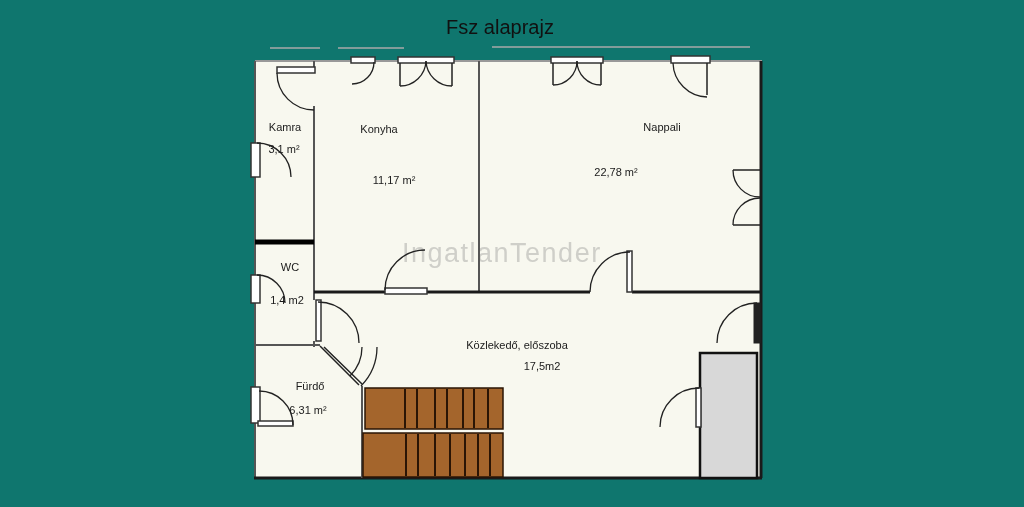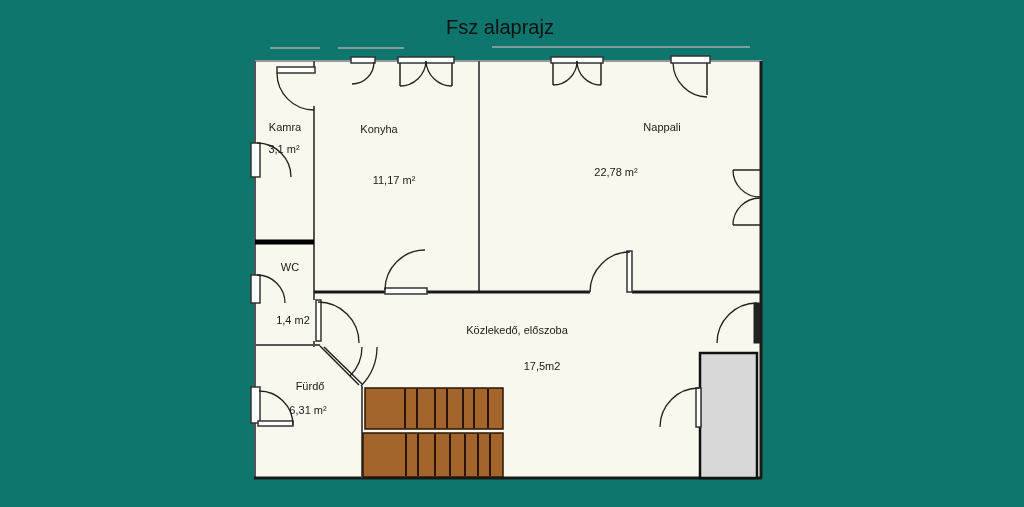--- a/index.html
+++ b/index.html
@@ -30,20 +30,21 @@
 </style>
 </head>
 <body>
 
 <div id="canvas">
 
   <div id="page-title">Fsz alaprajz</div>
 
   <div id="floor-fill"></div>
 
+  <div id="watermark">IngatlanTender</div>
 
   <svg id="plan-svg" width="1024" height="507" viewBox="0 0 1024 507">
 
     <g>
       <line class="tick" x1="270" y1="48" x2="320" y2="48"></line>
       <line class="tick" x1="338" y1="48" x2="404" y2="48"></line>
       <line class="tick" x1="492" y1="47" x2="750" y2="47"></line>
     </g>
 
     <g>
@@ -126,19 +127,19 @@
     </g>
   </svg>
 
   <div class="label" style="left:285px;top:127px;">Kamra</div>
   <div class="label" style="left:284px;top:149px;">3,1 m²</div>
   <div class="label" style="left:379px;top:129px;">Konyha</div>
   <div class="label" style="left:394px;top:180px;">11,17 m²</div>
   <div class="label" style="left:618px;top:127px;margin-left:44px;">Nappali</div>
   <div class="label" style="left:616px;top:172px;">22,78 m²</div>
   <div class="label" style="left:290px;top:267px;">WC</div>
-  <div class="label" style="left:293px;top:300px;margin-top:20px;">1,4 m2</div>
-  <div class="label" style="left:517px;top:330px;">Közlekedő, előszoba</div>
+  <div class="label" style="left:287px;top:300px;">1,4 m2</div>
+  <div class="label" style="left:517px;top:345px;">Közlekedő, előszoba</div>
   <div class="label" style="left:542px;top:366px;">17,5m2</div>
   <div class="label" style="left:310px;top:386px;">Fürdő</div>
   <div class="label" style="left:308px;top:410px;">6,31 m²</div>
 
 </div>
 
 </body></html>

